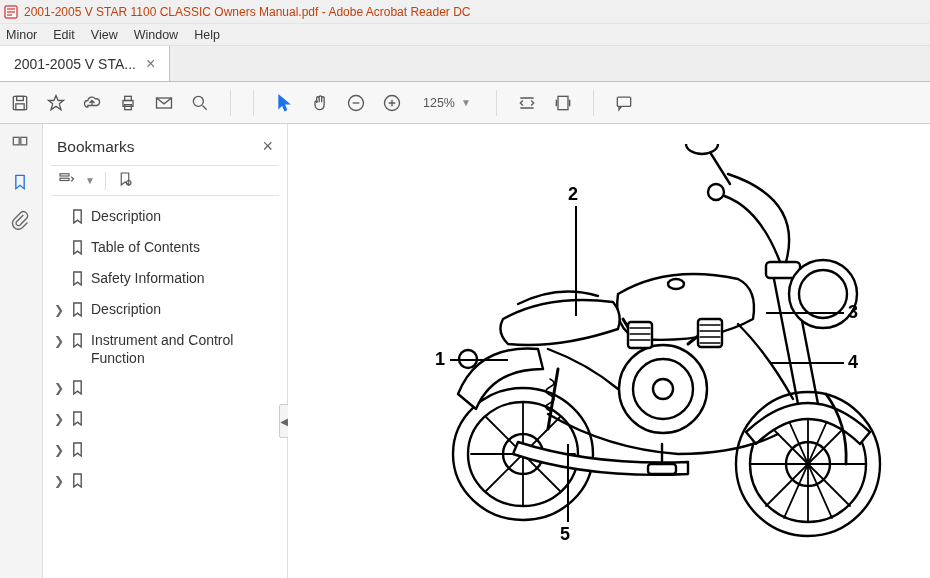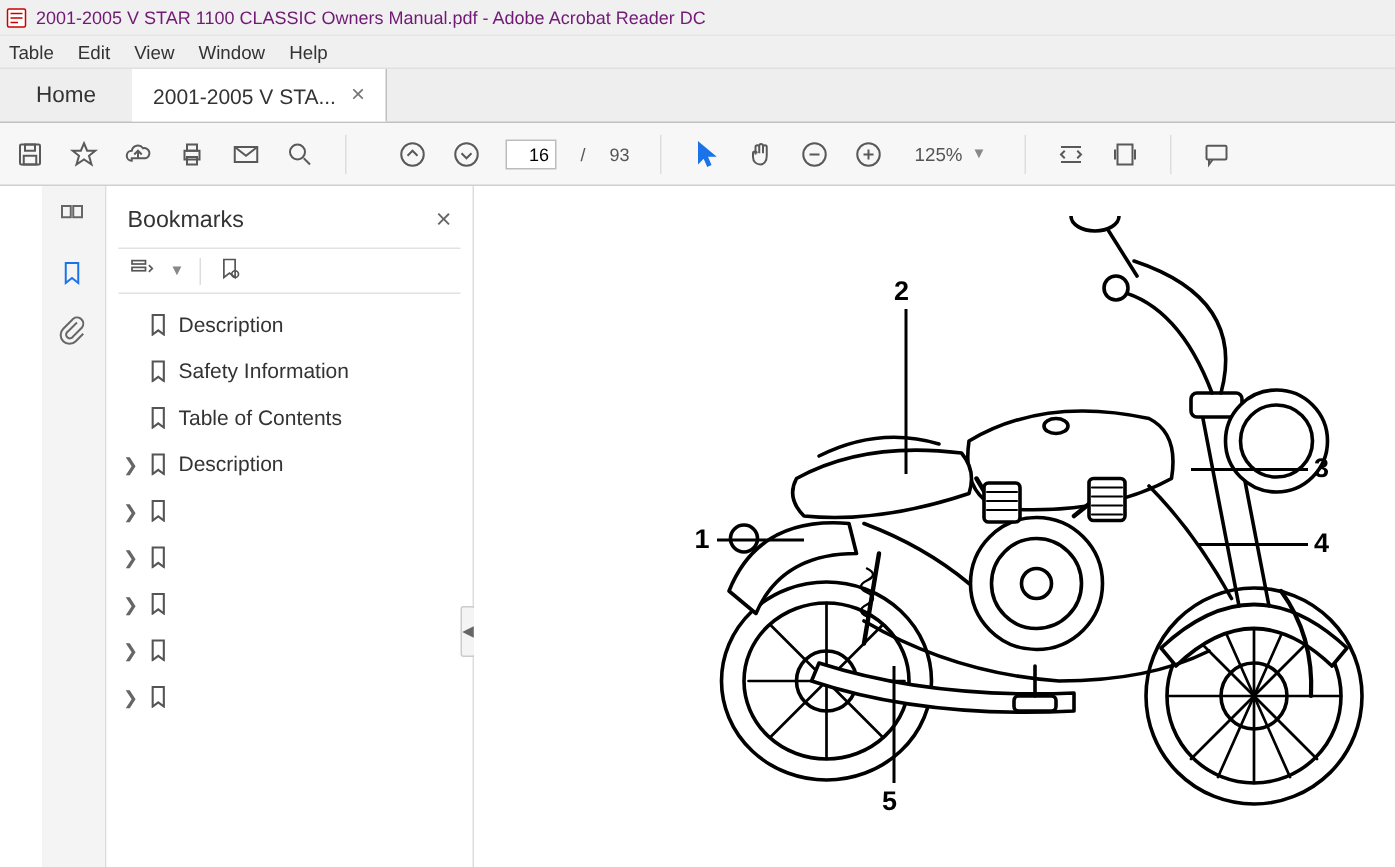--- a/index.html
+++ b/index.html
@@ -1,36 +1,36 @@
 <!DOCTYPE html>
 <html><head>
 <meta charset="utf-8">
 <style>
   * { box-sizing: border-box; margin: 0; padding: 0; }
   html, body { width: 930px; height: 578px; overflow: hidden; font-family: "Segoe UI", Arial, sans-serif; font-size: 13px; background: #fff; color: #333; }
   .titlebar { height: 24px; background: #f0f0f0; display: flex; align-items: center; padding: 0 4px; border-bottom: 1px solid #e5e5e5; }
   .titlebar .pdf-icon { width: 14px; height: 14px; margin-right: 6px; }
-  .titlebar-text { font-size: 12px; color: #701a75; }
+  .titlebar-text { font-size: 12px; color: #c2410c; }
   .menubar { height: 22px; background: #f0f0f0; display: flex; align-items: center; padding: 0 6px; gap: 16px; border-bottom: 1px solid #e0e0e0; }
   .menubar span { font-size: 12.5px; cursor: default; }
   .tabs { height: 36px; background: #eee; display: flex; align-items: stretch; border-bottom: 1px solid #c0c0c0; }
   .tab-home, .tab-tools { display:flex; align-items:center; padding:0 24px; font-size:15px; color:#333; }
   .doc-tab { display:flex; align-items:center; padding:0 14px; font-size:14px; color:#333; background:#fff; border-right:1px solid #c0c0c0; gap:10px; }
   .doc-tab .x { color:#777; font-size:16px; }
   .toolbar { height: 42px; background: #f7f7f7; border-bottom: 1px solid #d0d0d0; display:flex; align-items:center; padding:0 10px; gap:18px; }
   .toolbar .grp { display:flex; align-items:center; gap:16px; }
   .toolbar .sep { width:1px; height:26px; background:#ddd; margin:0 2px; }
   .tb-icon { width:20px; height:20px; color:#595959; display:flex; align-items:center; justify-content:center; }
   .tb-icon svg { width:20px; height:20px; stroke:#595959; fill:none; stroke-width:1.6; }
   .page-input { width:34px; height:20px; border:1px solid #bbb; text-align:right; padding:0 4px; font-size:12px; }
   .page-total { font-size:12px; color:#555; }
   .zoom-box { display:flex; align-items:center; gap:6px; font-size:12.5px; color:#555; border:1px solid transparent; padding:2px 4px; }
   .cursor-arrow svg { fill:#1a73e8; stroke:#1a73e8; }
   .zoom-box .chev { font-size:10px; color:#888; }
-  .workspace { display:flex; height: calc(578px - 24px - 22px - 36px - 42px); margin-left: 28px; }
+  .workspace { display:flex; height: calc(578px - 24px - 22px - 36px - 42px); }
   .rail { width:43px; background:#f4f4f4; border-right:1px solid #ddd; display:flex; flex-direction:column; align-items:center; padding-top:10px; gap:16px; }
   .rail .r-icon { width:22px; height:22px; color:#666; }
   .rail .r-icon.active { color:#1a73e8; }
   .rail svg { width:20px; height:20px; stroke:currentColor; fill:none; stroke-width:1.6; }
   .sidebar { width:245px; background:#fff; border-right:1px solid #ddd; padding:10px 8px 0 8px; position:relative; }
   .sb-head { display:flex; align-items:center; justify-content:space-between; padding:2px 6px 8px 6px; }
   .sb-title { font-size:15.5px; color:#333; }
   .sb-close { font-size:18px; color:#666; }
   .sb-tools { display:flex; align-items:center; gap:10px; padding:4px 6px; border-top:1px solid #e2e2e2; border-bottom:1px solid #e2e2e2; margin-bottom:6px; }
   .sb-tools svg { width:18px; height:18px; stroke:#555; fill:none; stroke-width:1.5; }
@@ -54,29 +54,28 @@
   <span class="pdf-icon">
     <svg viewBox="0 0 14 14">
         <rect x="1" y="1" width="12" height="12" rx="1" fill="#fff" stroke="#c00"></rect>
         <path d="M3 4h8M3 7h8M3 10h5" stroke="#c00" stroke-width="1"></path>
       </svg>
   </span>
   <span class="titlebar-text">2001-2005  V STAR 1100 CLASSIC Owners Manual.pdf - Adobe Acrobat Reader DC</span>
 </div>
 
 <div class="menubar">
-  <span>Table</span>
+  <span>Minor</span>
   <span>Edit</span>
   <span>View</span>
   <span>Window</span>
   <span>Help</span>
 </div>
 
 <div class="tabs">
-  <div class="tab-home">Home</div>
   <div class="doc-tab">
     <span>2001-2005  V STA...</span>
     <span class="x">×</span>
   </div>
 </div>
 
 <div class="toolbar">
   <div class="grp">
     <span class="tb-icon">
         <svg viewBox="0 0 24 24">
@@ -110,37 +109,20 @@
         </svg>
       </span>
     <span class="tb-icon">
         <svg viewBox="0 0 24 24">
           <circle cx="10" cy="10" r="6"></circle>
           <path d="M15 15l5 5"></path>
         </svg>
       </span>
   </div>
   <div class="sep"></div>
-  <div class="grp" style="margin-left:14px;">
-    <span class="tb-icon">
-        <svg viewBox="0 0 24 24">
-          <circle cx="12" cy="12" r="9"></circle>
-          <path d="M8 13l4-4 4 4"></path>
-        </svg>
-      </span>
-    <span class="tb-icon">
-        <svg viewBox="0 0 24 24">
-          <circle cx="12" cy="12" r="9"></circle>
-          <path d="M8 11l4 4 4-4"></path>
-        </svg>
-      </span>
-    <input class="page-input" value="16" style="">
-    <span class="page-total">/</span>
-    <span class="page-total">93</span>
-  </div>
   <div class="sep"></div>
   <div class="grp">
     <span class="tb-icon cursor-arrow">
         <svg viewBox="0 0 24 24">
           <path d="M6 3l12 10h-6l3 7-2 1-3-7-4 4z"></path>
         </svg>
       </span>
     <span class="tb-icon">
         <svg viewBox="0 0 24 24">
           <path d="M8 12V6a1.5 1.5 0 013 0v5M11 11V5a1.5 1.5 0 013 0v6M14 11V6a1.5 1.5 0 013 0v7c0 4-2 7-5 7s-6-2-6-6v-3a1.5 1.5 0 013 0"></path>
@@ -227,41 +209,42 @@
           <span class="bk-ic"><svg viewBox="0 0 14 16">
               <path d="M3 1h8v14l-4-3-4 3z"></path>
             </svg></span>
           <span class="bk-label">Description</span>
         </div>
       <div class="bk-row">
           <span class="bk-chev"></span>
           <span class="bk-ic"><svg viewBox="0 0 14 16">
               <path d="M3 1h8v14l-4-3-4 3z"></path>
             </svg></span>
+          <span class="bk-label">Table of Contents</span>
+        </div>
+      <div class="bk-row">
+          <span class="bk-chev"></span>
+          <span class="bk-ic"><svg viewBox="0 0 14 16">
+              <path d="M3 1h8v14l-4-3-4 3z"></path>
+            </svg></span>
           <span class="bk-label">Safety Information</span>
         </div>
       <div class="bk-row">
-          <span class="bk-chev"></span>
-          <span class="bk-ic"><svg viewBox="0 0 14 16">
-              <path d="M3 1h8v14l-4-3-4 3z"></path>
-            </svg></span>
-          <span class="bk-label">Table of Contents</span>
-        </div>
-      <div class="bk-row">
           <span class="bk-chev">❯</span>
           <span class="bk-ic"><svg viewBox="0 0 14 16">
               <path d="M3 1h8v14l-4-3-4 3z"></path>
             </svg></span>
           <span class="bk-label">Description</span>
         </div>
       <div class="bk-row">
           <span class="bk-chev">❯</span>
           <span class="bk-ic"><svg viewBox="0 0 14 16">
               <path d="M3 1h8v14l-4-3-4 3z"></path>
             </svg></span>
+          <span class="bk-label">Instrument and Control Function</span>
         </div>
       <div class="bk-row">
           <span class="bk-chev">❯</span>
           <span class="bk-ic"><svg viewBox="0 0 14 16">
               <path d="M3 1h8v14l-4-3-4 3z"></path>
             </svg></span>
         </div>
       <div class="bk-row">
           <span class="bk-chev">❯</span>
           <span class="bk-ic"><svg viewBox="0 0 14 16">

